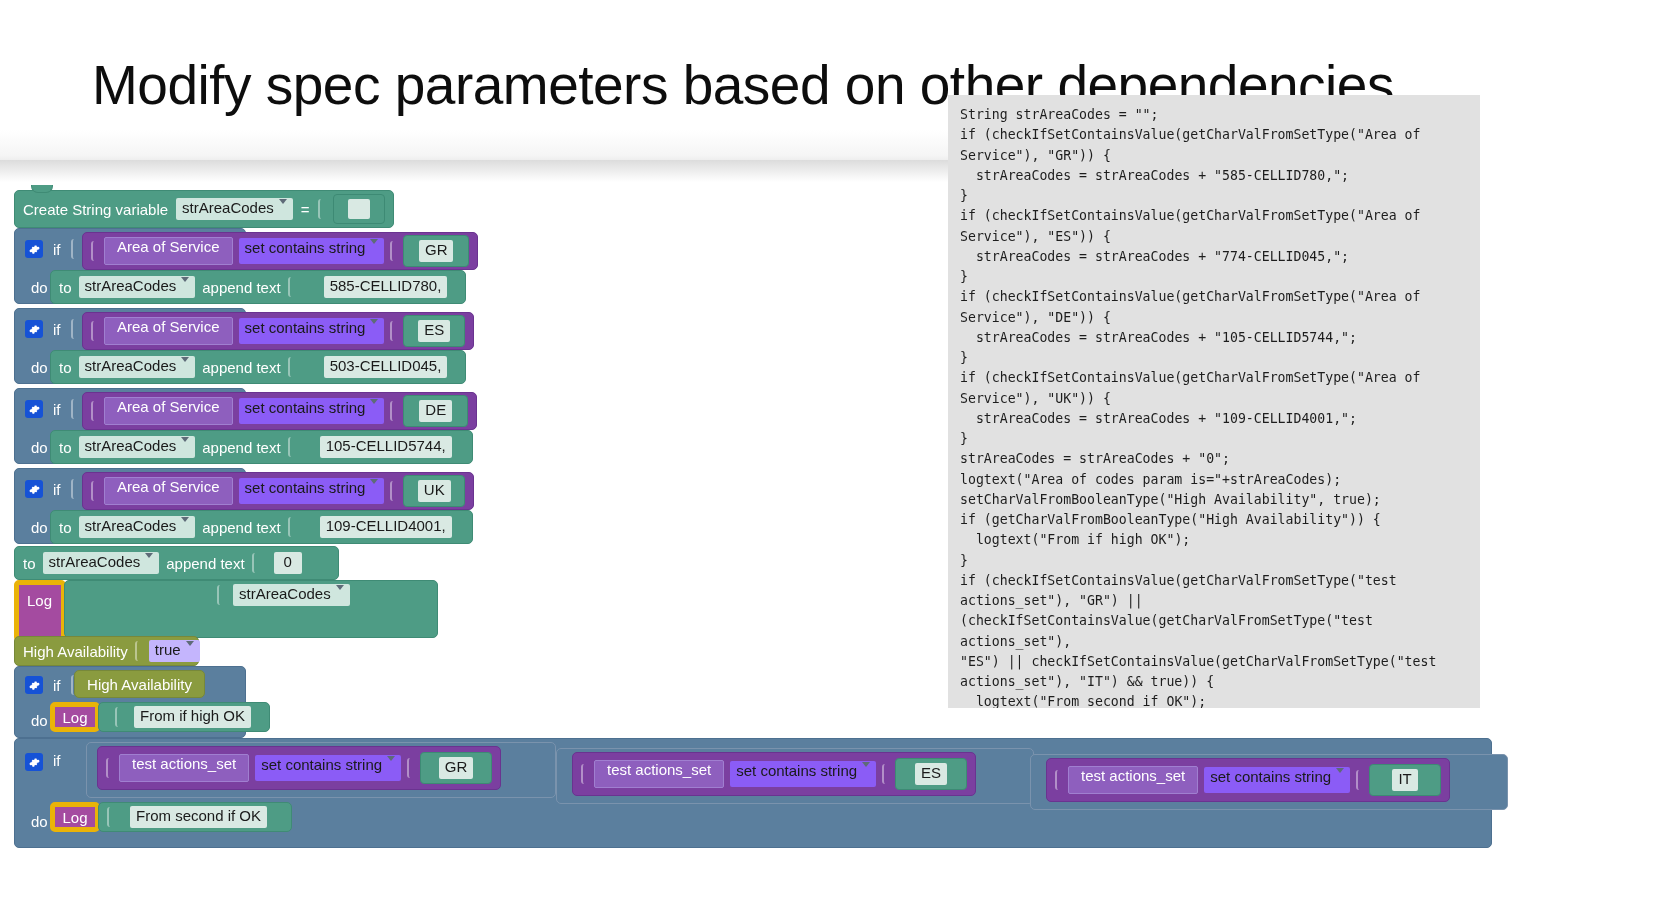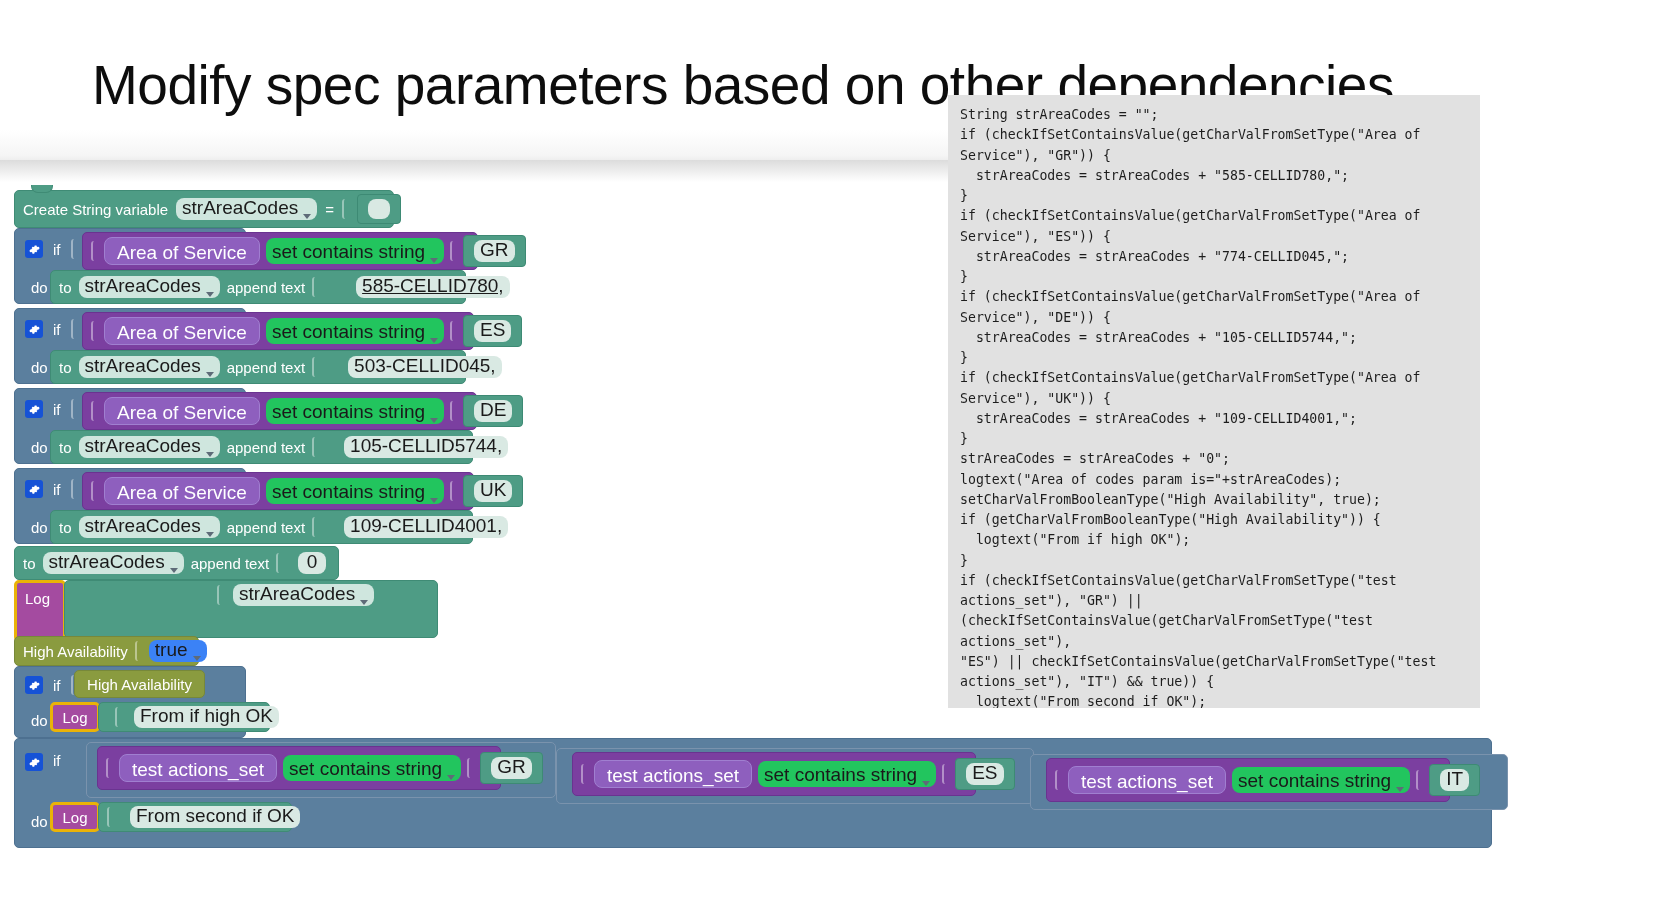--- a/index.html
+++ b/index.html
@@ -46,49 +46,49 @@
   }
 
   
   #workspace { position:absolute; left:0; top:186px; width:948px; height:724px; }
 
   
   .btxt { font-size:15px; color:#ffffff; white-space:nowrap; line-height:1; }
 
   
   .field {
-    display:inline-flex; align-items:flex-end; justify-content:center;
+    display:inline-flex; align-items:flex-start; justify-content:center;
     background:#cfe6de; color:#1a1a1a;
-    border-radius:8px; padding:1px 6px; font-size:19px;
+    border-radius:2px; padding:1px 6px; font-size:15px;
     height:22px; white-space:nowrap;
   }
   .field.light { background:#d9e9e3; }
-  .field.lav { background:#22c55e; }
-  .field.grey { background:#3b82f6; }
+  .field.lav { background:#8b5cf6; }
+  .field.grey { background:#c4b5fd; }
   .caret {
     display:inline-block; margin-left:5px;
     width:0;height:0;border-left:4px solid transparent;border-right:4px solid transparent;
     border-top:5px solid #5e6b78;
   }
 
   
   .reporter {
     display:inline-flex; align-items:center; justify-content:center;
     background:#4e9c85; border:1px solid #3d8a74; border-radius:4px;
     padding:3px 10px; height:32px;
   }
 
   
   .blk { position:absolute; border-radius:5px; }
   .green   { background:#4e9c85; border:1px solid #3f8b75; }
   .purple  { background:#7b3fa0; border:1px solid #6a3390; }
   .lilac   { background:#8e5fbe; border:1px solid #7a4fab; }
   .bluegr  { background:#5b7f9e; border:1px solid #4d7090; }
   .olive   { background:#8a9b3f; border:1px solid #77883a; }
-  .magenta { background:#a44ba0; border:3px solid #eab308; }
+  .magenta { background:#a44ba0; border:5px solid #eab308; }
 
   .row { display:flex; align-items:center; gap:8px; height:100%; padding:0 8px; }
 
   
   .gear {
     width:18px;height:18px;border-radius:3px;background:#1652d6;
     display:inline-flex;align-items:center;justify-content:center;flex:0 0 auto;
   }
   .gear svg { display:block; }
 
@@ -194,21 +194,21 @@
   </div>
   <div class="blk green" style="left:50px; top:84px; width:416px; height:34px;">
     <div class="row" style="gap:7px;">
       <span class="btxt">to</span>
       <span class="field">
         <span>strAreaCodes</span>
         <i class="caret"></i>
       </span>
       <span class="btxt">append text</span>
       <span class="notch"></span>
-      <span class="field light" style="margin-left:30px;text-decoration:underline;">585-CELLID780,</span>
+      <span class="field light" style="margin-left:22px;">585-CELLID780,</span>
     </div>
   </div>
 
   <div class="blk bluegr" style="left:14px; top:122px; width:232px; height:76px;">
     <div class="row" style="height:40px; padding-left:10px; gap:10px;">
       <span class="gear">
         <svg width="11" height="11" viewBox="0 0 24 24" fill="#ffffff">
             <path d="M12 8a4 4 0 104 4 4 4 0 00-4-4zm9.4 4a7.4 7.4 0 00-.1-1.2l2-1.6-2-3.4-2.4 1a7.4 7.4 0 00-2-1.2L16.4 3h-4l-.4 2.6a7.4 7.4 0 00-2 1.2l-2.4-1-2 3.4 2 1.6A7.4 7.4 0 002.6 12a7.4 7.4 0 00.1 1.2l-2 1.6 2 3.4 2.4-1a7.4 7.4 0 002 1.2l.4 2.6h4l.4-2.6a7.4 7.4 0 002-1.2l2.4 1 2-3.4-2-1.6z"></path>
           </svg>
       </span>

